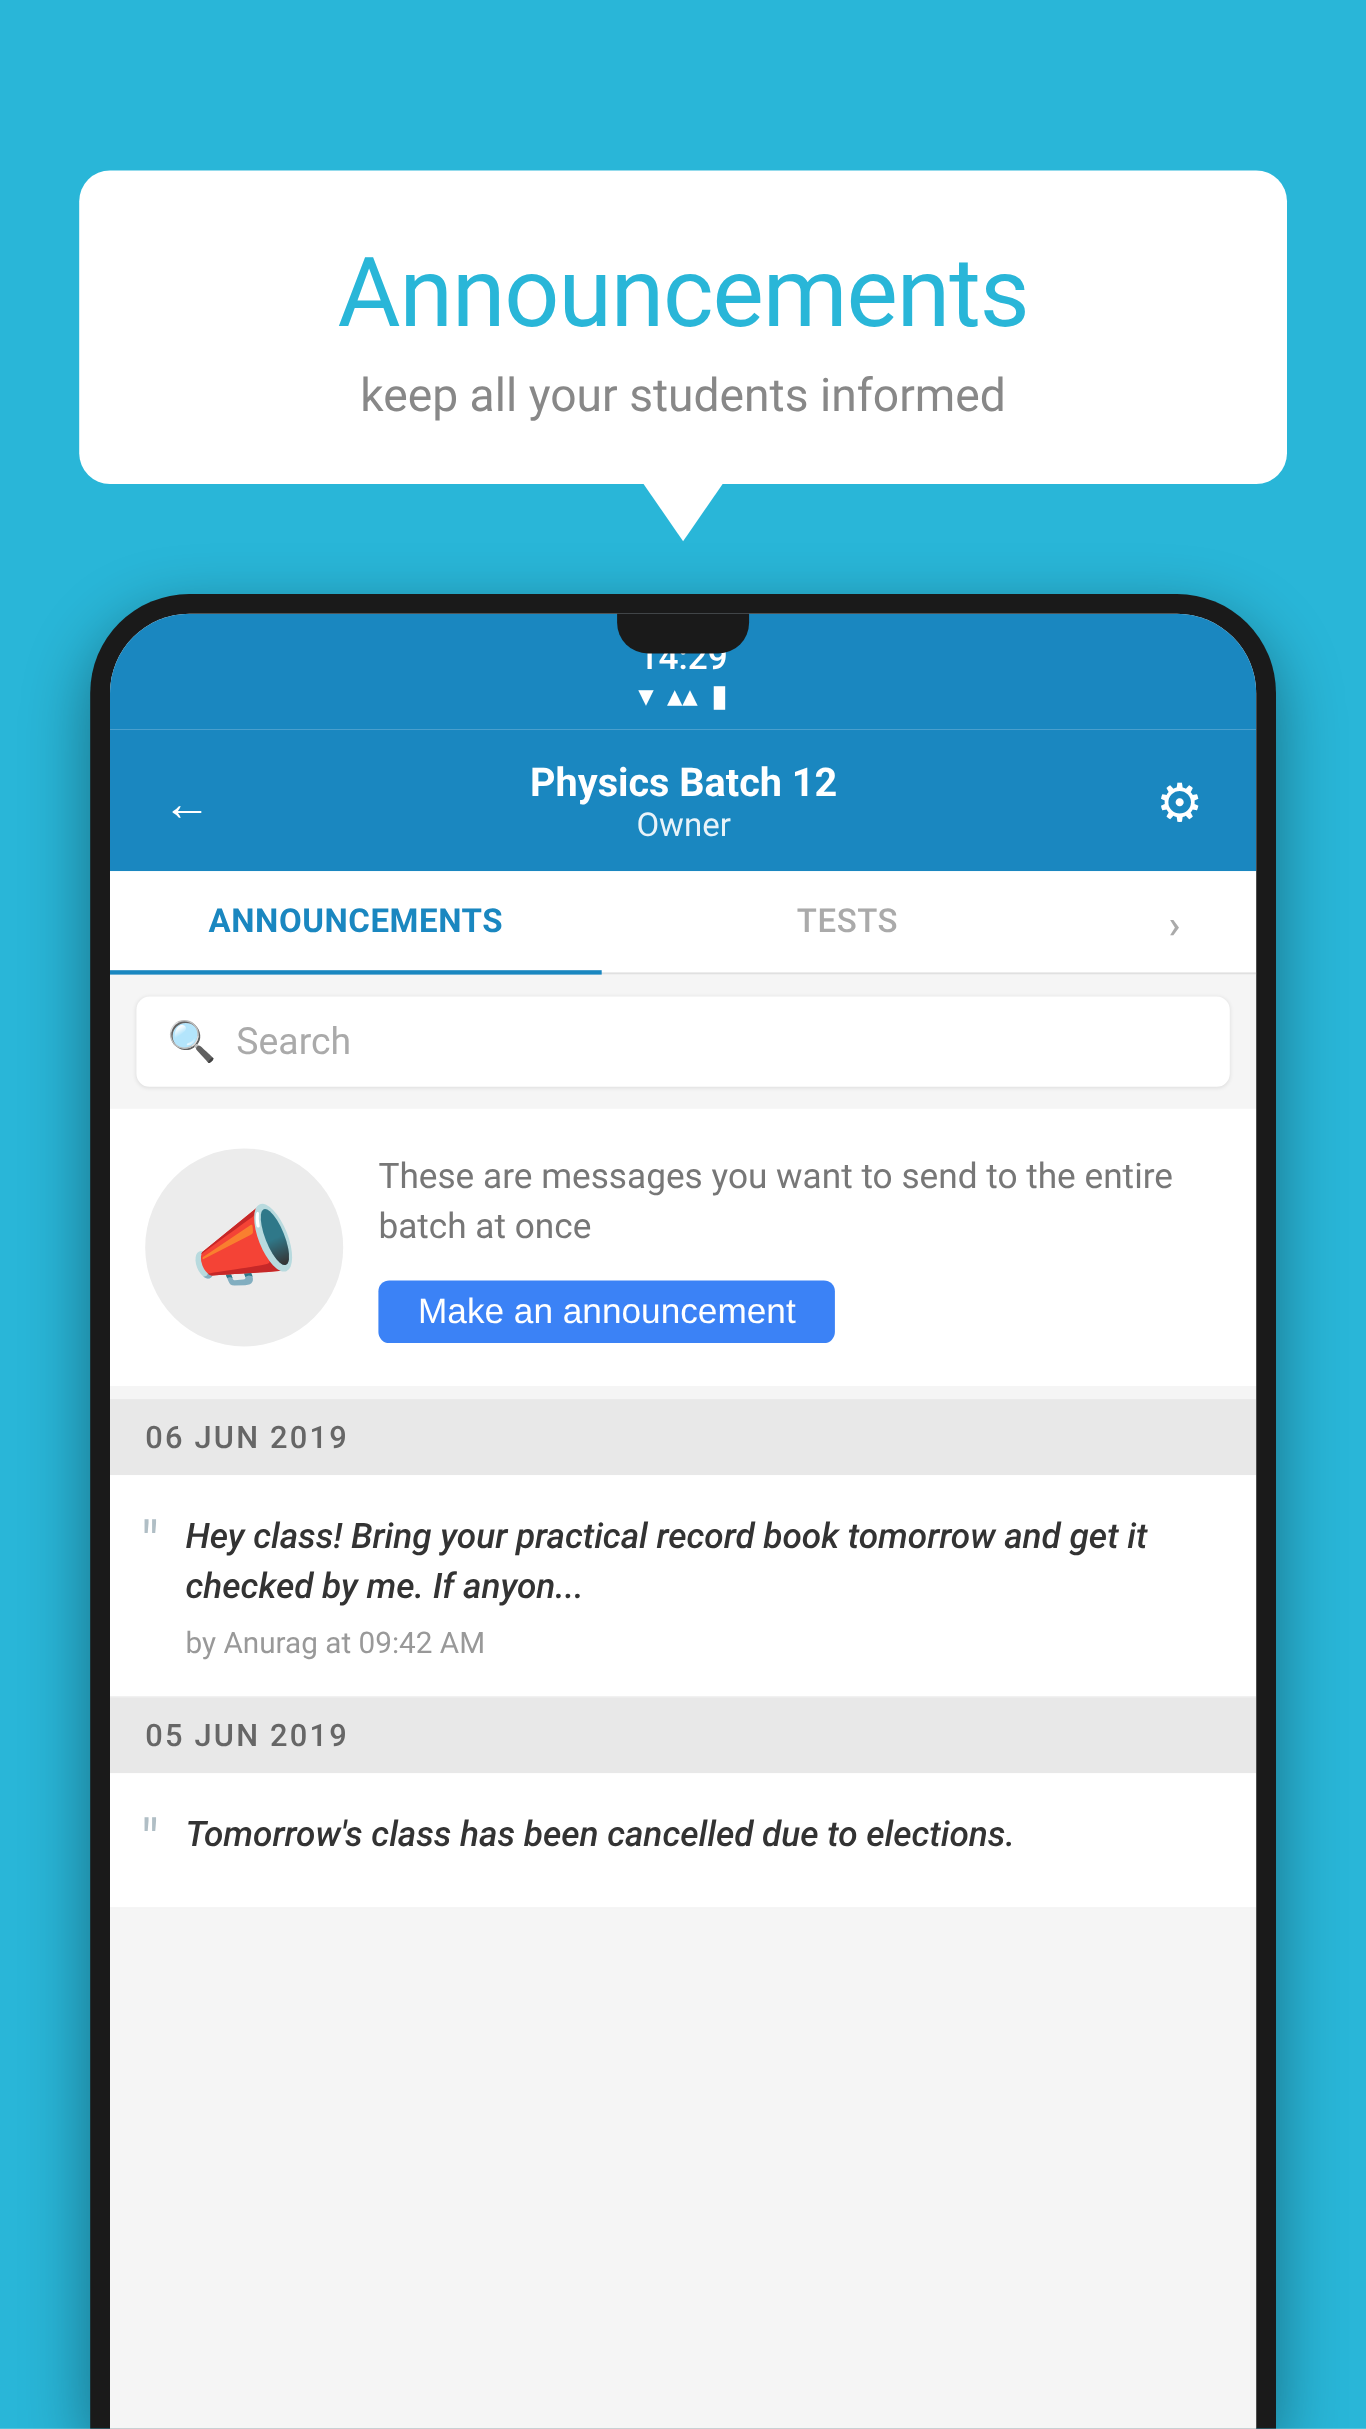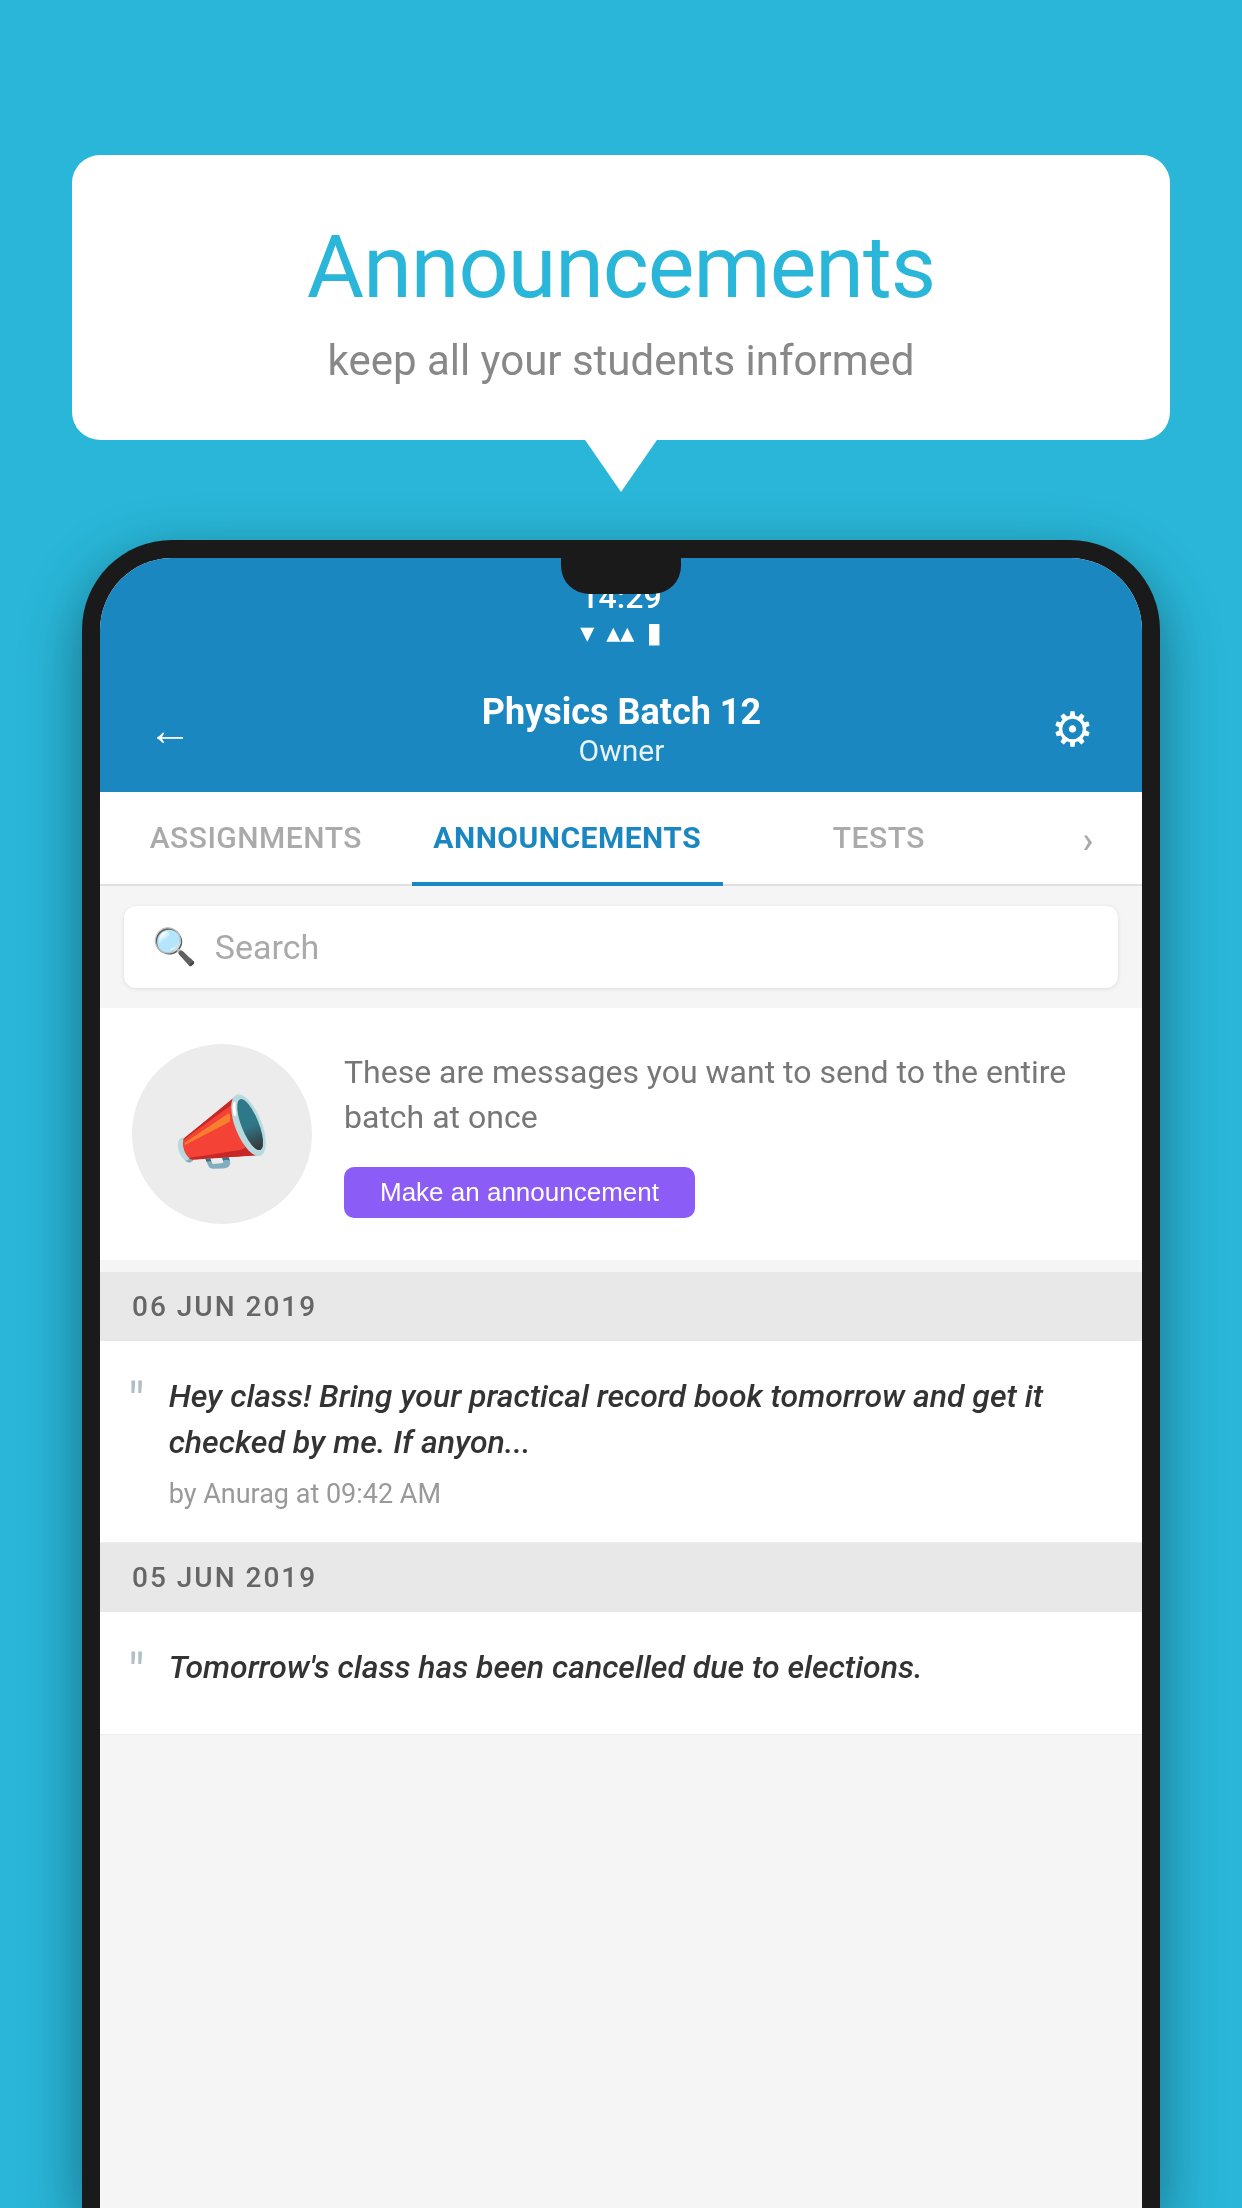--- a/index.html
+++ b/index.html
@@ -256,26 +256,26 @@
     }
 
     .promo-text {
       font-size: 32px;
       color: #777;
       line-height: 1.4;
       margin-bottom: 28px;
     }
 
     .make-announcement-btn {
-      background: #8b5cf6;
+      background: #3b82f6;
       color: white;
       border: none;
       border-radius: 10px;
       padding: 10px 36px;
-      font-size: 26px;
+      font-size: 32px;
       font-weight: 500;
       cursor: pointer;
       white-space: nowrap;
     }
 
     
     .date-separator {
       background: #e8e8e8;
       padding: 18px 32px;
       font-size: 28px;
@@ -345,23 +345,20 @@
     <div class="app-header">
       <span class="back-btn">←</span>
       <div class="header-center">
         <div class="header-title">Physics Batch 12</div>
         <div class="header-subtitle">Owner</div>
       </div>
       <span class="gear-btn">⚙</span>
     </div>
 
     <div class="tabs-container">
-      <div class="tab">
-        <span>ASSIGNMENTS</span>
-      </div>
       <div class="tab active">
         <span>ANNOUNCEMENTS</span>
       </div>
       <div class="tab">
         <span>TESTS</span>
       </div>
       <div class="tab" style="flex:0.3; font-size:36px; color:#aaa;">›</div>
     </div>
 
     <div class="content-area">

